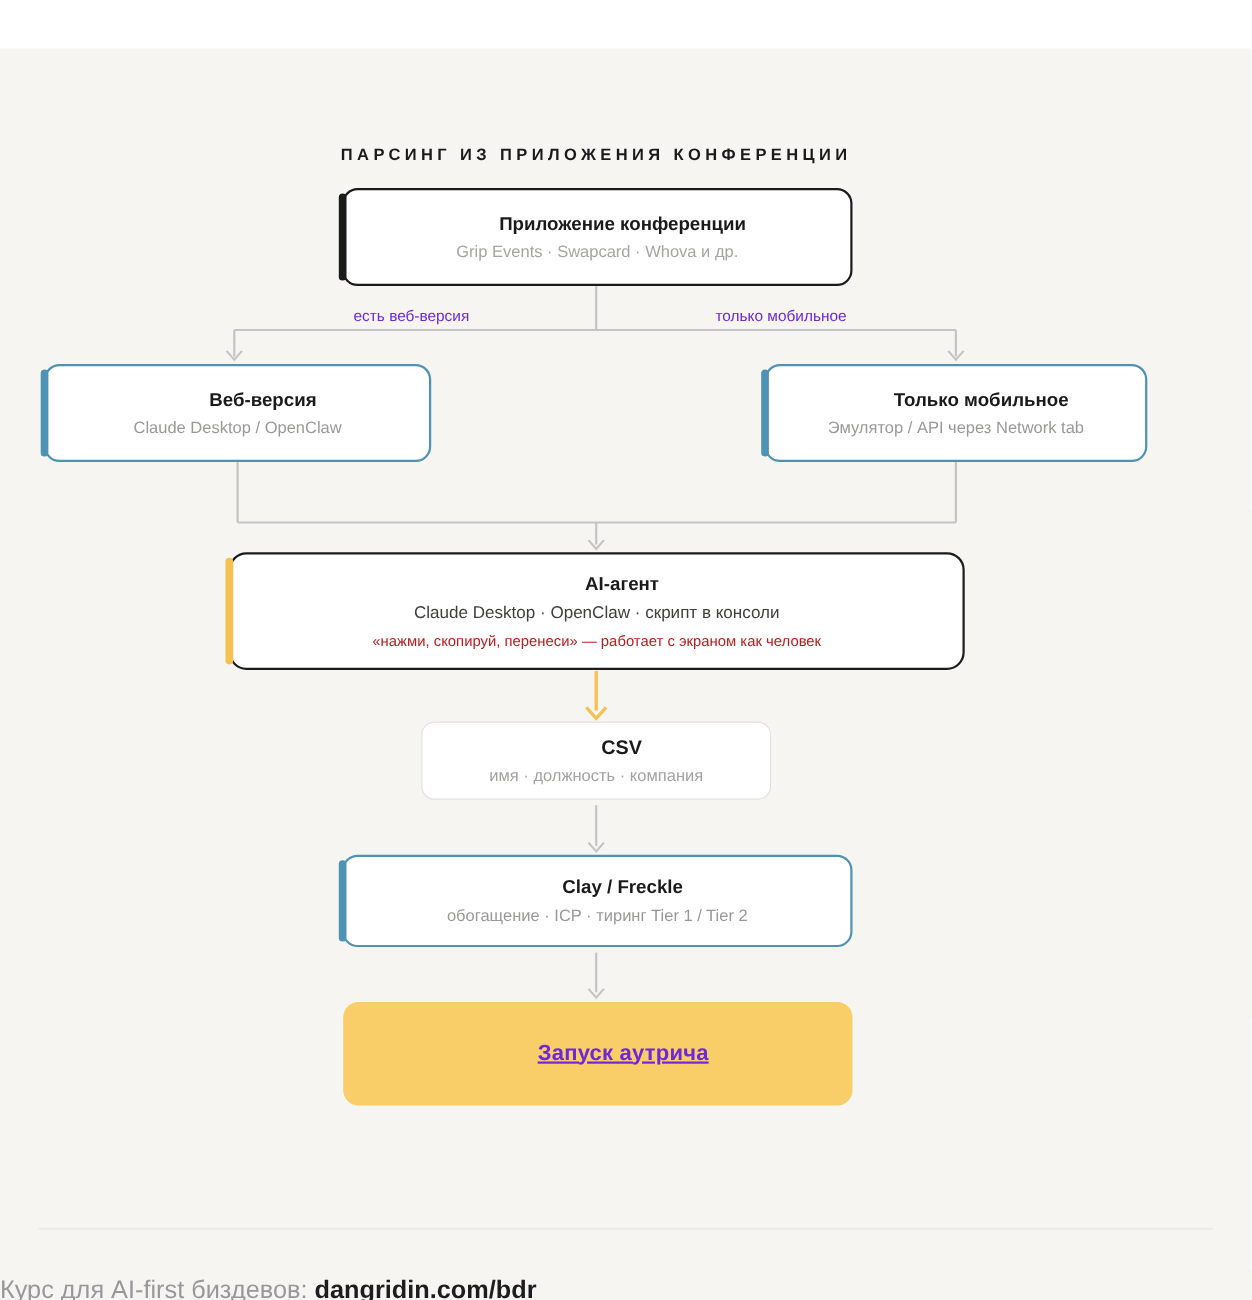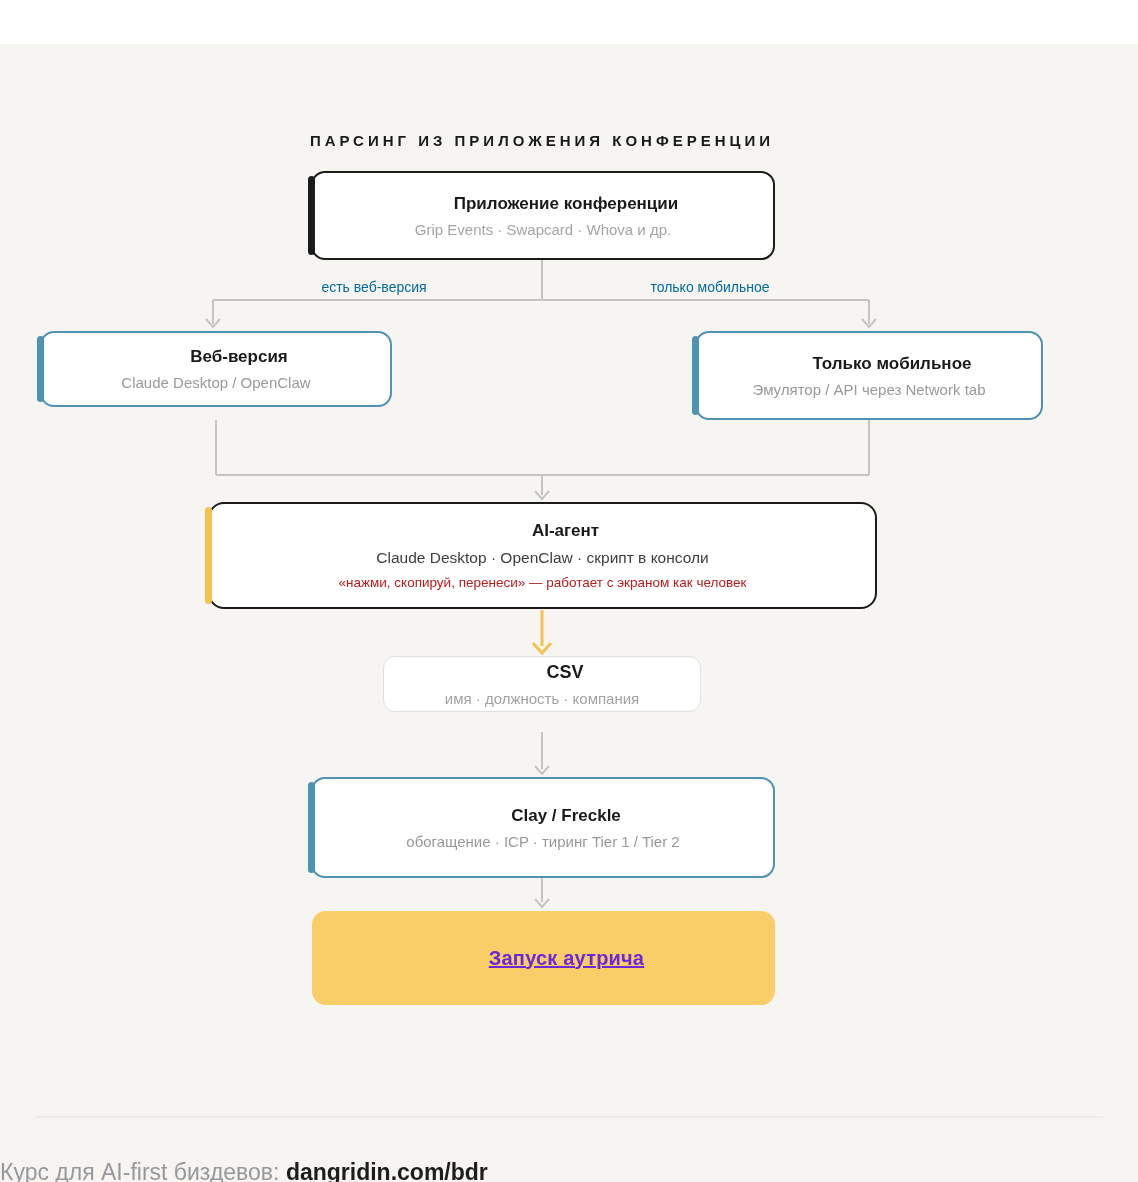--- a/index.html
+++ b/index.html
@@ -26,21 +26,21 @@
     left: 0; top: 0;
     width: 1138px; height: 1182px;
     pointer-events: none;
   }
   .branch-label {
     position: absolute;
     width: 220px;
     top: 235px;
     text-align: center;
     font-size: 14px;
-    color: #0369a1;
+    color: #6d28d9;
     background: transparent;
   }
   .branch-label.left  { left: 264px; }
   .branch-label.right { left: 600px; }
 
   .node {
     position: absolute;
     background: #FFFFFF;
     border-radius: 14px;
     display: flex;
@@ -63,31 +63,31 @@
   .accent.blue   { background: #4E92B4; }
   .accent.yellow { background: #F5C150; }
 
   .node-title { font-size: 17px; font-weight: 700; color: #1A1A1A; padding-left: 46px; }
   .node-sub   { font-size: 15px; color: #9A9998; }
   .node-note  { font-size: 13.5px; color: #b91c1c; }
 
   .node-top  { left: 311px; top: 127px; width: 464px; height: 89px; border: 2px solid #1B1B1B; }
   .node-top .node-sub { color: #A5A4A2; }
 
-  .node-web    { left: 40px;  top: 287px; width: 352px; height: 76px; border: 2px solid #4E92B4; }
+  .node-web    { left: 40px;  top: 287px; width: 352px; height: 89px; border: 2px solid #4E92B4; }
   .node-mobile { left: 695px; top: 287px; width: 348px; height: 89px; border: 2px solid #4E92B4; }
 
   .node-ai { left: 208px; top: 458px; width: 669px; height: 107px; border: 2px solid #1B1B1B; border-radius: 16px; gap: 8px; }
   .node-ai .node-sub { color: #3E3E3C; font-size: 15.5px; }
 
-  .node-csv { left: 383px; top: 612px; width: 318px; height: 56px; border: 1.5px solid #E2E1DF; border-radius: 12px; }
+  .node-csv { left: 383px; top: 612px; width: 318px; height: 71px; border: 1.5px solid #E2E1DF; border-radius: 12px; }
   .node-csv .node-title { font-size: 18px; }
   .node-csv .node-sub { color: #A3A2A0; }
 
-  .node-clay { left: 311px; top: 733px; width: 464px; height: 101px; border: 2px solid #4E92B4; text-align: center; }
+  .node-clay { left: 311px; top: 733px; width: 464px; height: 84px; border: 2px solid #4E92B4; text-align: center; }
 
   .node-outreach {
     left: 312px; top: 867px; width: 463px; height: 94px;
     background: #F9CD68; border: none;
   }
   .node-outreach .node-title { font-size: 20px; color: #6d28d9; letter-spacing: 0.2px; text-decoration: underline; }
 
   .divider {
     position: absolute;
     left: 35px; top: 1072px;

